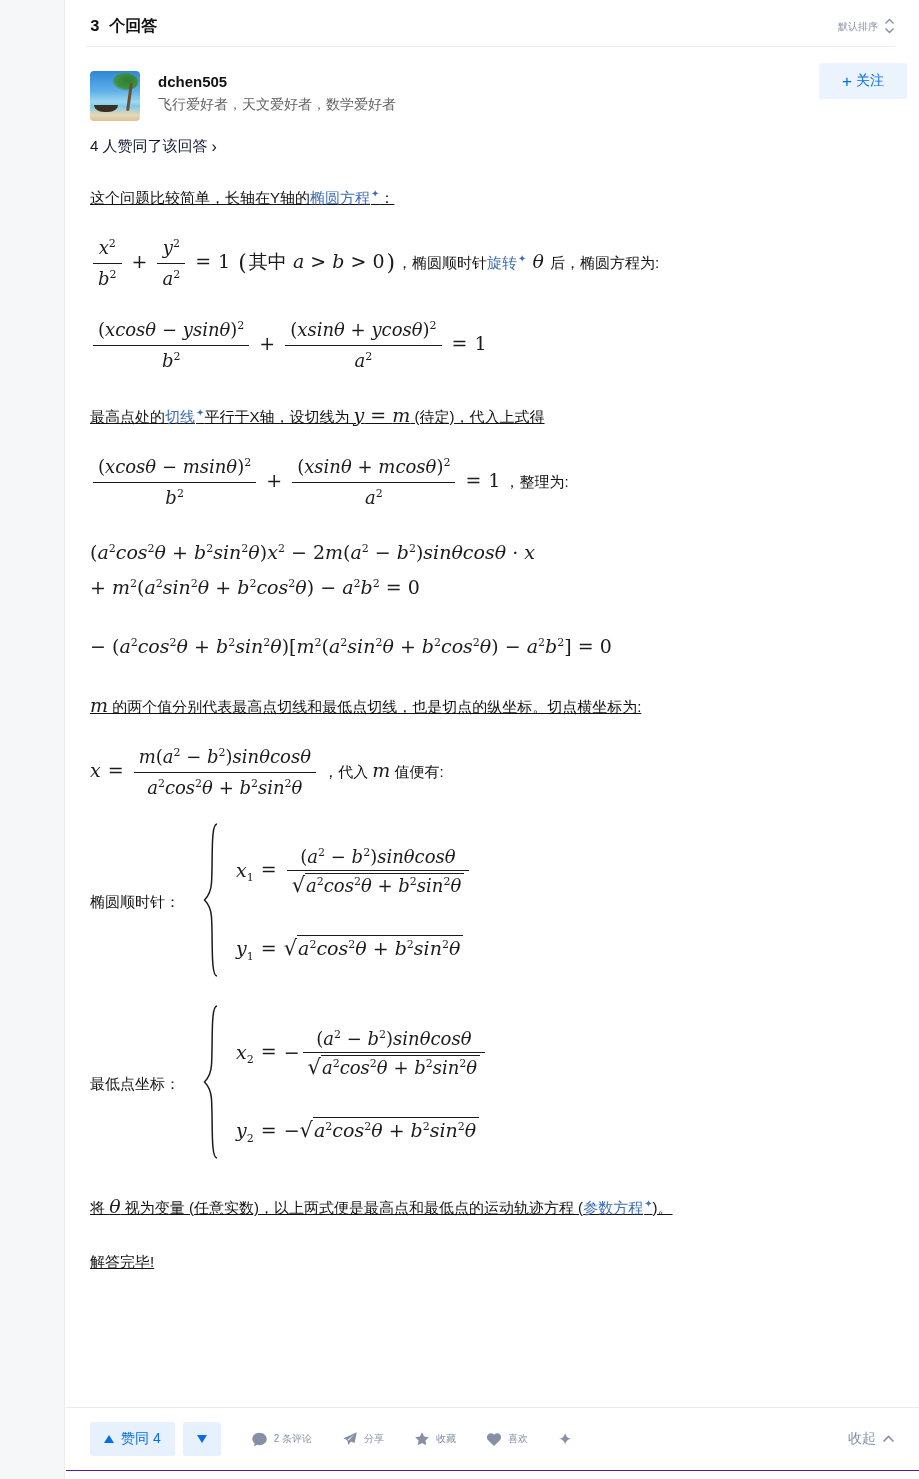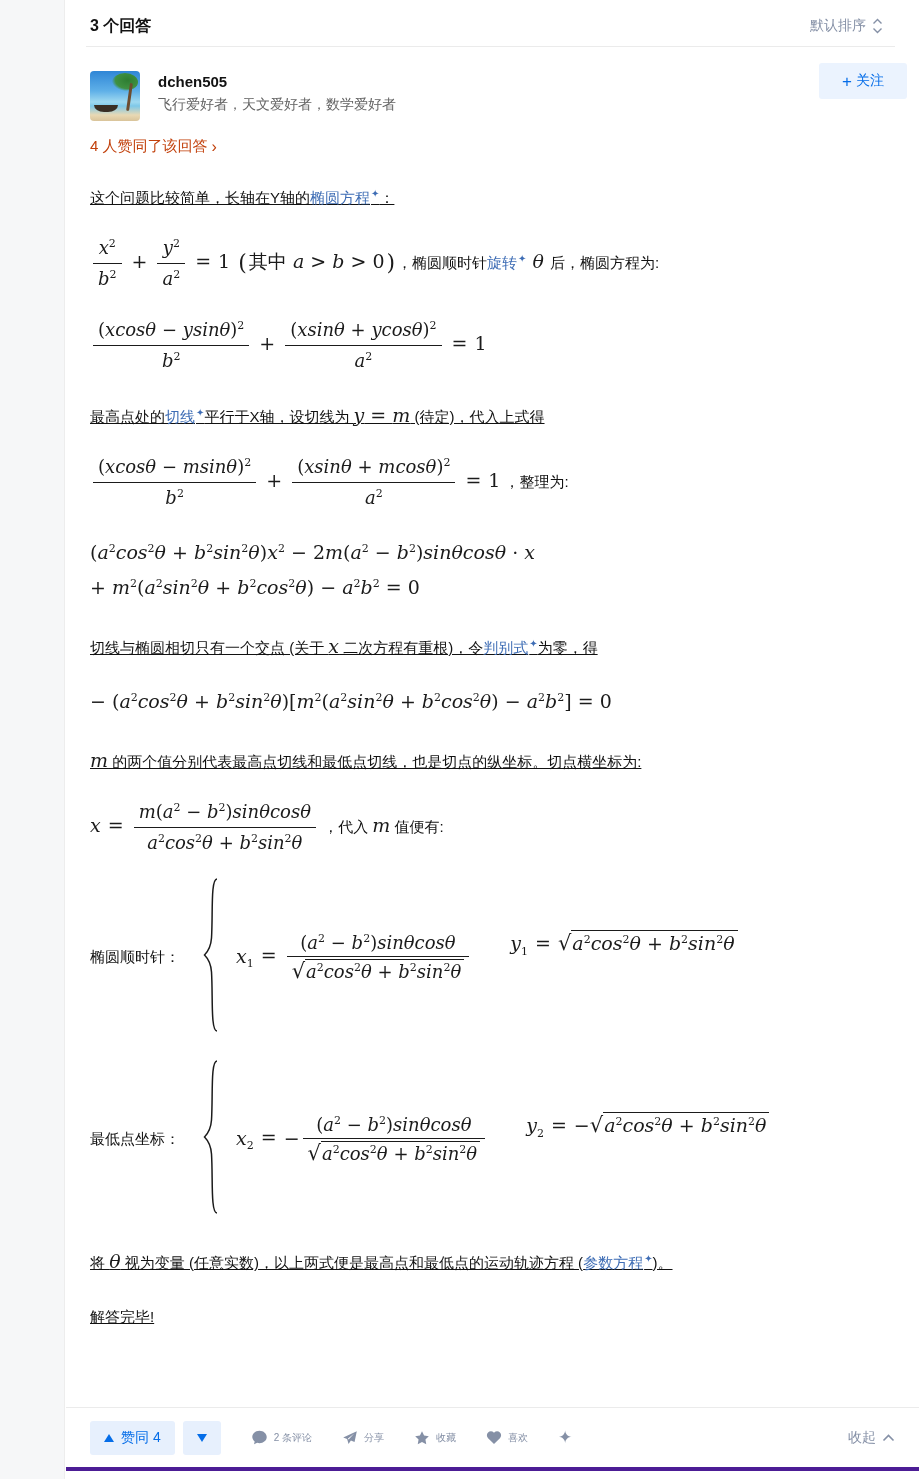--- a/index.html
+++ b/index.html
@@ -3,43 +3,43 @@
 <meta charset="utf-8">
 <style>
   * { margin:0; padding:0; box-sizing:border-box; }
   html,body { width:919px; height:1479px; background:#fff; overflow:hidden;
     font-family:"Liberation Sans","DejaVu Sans",sans-serif; }
   .page { position:relative; width:919px; height:1479px; background:#fff; }
   .left-strip { position:absolute; left:0; top:0; width:65px; height:1479px;
     background:#f6f7f8; border-right:1px solid #ededed; }
   .card { position:absolute; left:66px; top:0; width:853px; }
   .card-head { display:flex; justify-content:space-between; align-items:center;
-    padding:12px 36px 0 24px; height:40px; }
+    padding:12px 24px 0 24px; height:40px;font-family:Liberation Mono, monospace; }
   .card-head h2 { font-size:16px; font-weight:bold; color:#121212; }
-  .sort { display:flex; align-items:center; gap:6px; color:#8590a6; font-size:14px; cursor:pointer; }
+  .sort { display:flex; align-items:flex-end; gap:6px; color:#8590a6; font-size:10px; cursor:pointer; }
   .divider { border-bottom:1px solid #ebebeb; margin:6px 24px 0 20px; }
   .author-row { display:flex; align-items:flex-start; padding:24px 24px 0 24px; position:relative; }
   .avatar { width:50px; height:50px; border-radius:4px; overflow:hidden; position:relative;
     background:linear-gradient(180deg,#2f86d6 0%,#5fb0e8 40%,#9fd9f0 62%,#7ec8e8 70%,#e8d9b4 88%,#d9c49a 100%);
     cursor:pointer; flex:0 0 auto; }
   .palm-leaves { position:absolute; right:2px; top:2px; width:26px; height:18px;
     background:radial-gradient(ellipse at 60% 40%, #2e7d32 0%, #3f9142 55%, transparent 72%); border-radius:50%; }
   .palm-trunk { position:absolute; right:9px; top:12px; width:3px; height:28px;
     background:#6d4c2f; transform:rotate(8deg); border-radius:2px; }
   .boat { position:absolute; left:4px; bottom:9px; width:24px; height:7px;
     background:#3a2f24; border-radius:0 0 10px 10px / 0 0 7px 7px; }
   .author-info { margin-left:18px; padding-top:2px; }
   .author-name { font-size:15px; font-weight:bold; color:#121212; cursor:pointer; }
   .author-bio { font-size:14px; color:#646464; margin-top:6px; }
   .follow-btn { position:absolute; right:12px; top:16px; width:88px; height:36px;
     background:#ebf3fe; color:#056de8; border:none; border-radius:3px; font-size:14px;
     display:flex; align-items:center; justify-content:center; gap:4px; cursor:pointer;
     font-family:inherit; }
   .follow-btn .plus { font-size:17px; font-weight:400; line-height:1; }
-  .upvote-meta { margin:16px 24px 0 24px; color:#c2410c; font-size:15px; cursor:pointer;
+  .upvote-meta { margin:16px 24px 0 24px; color:#0f172a; font-size:15px; cursor:pointer;
     display:flex; align-items:center; gap:4px; }
   .upvote-meta .chev { font-size:16px; }
   #content { padding:0 24px 0 24px; color:#121212; }
   .p { font-size:15px; line-height:25px; margin-top:29px; color:#121212;text-decoration:underline; }
   .mrow { margin-top:24px; font-size:15px; line-height:25px; }
   .mblock { margin-top:24px; }
   .mline { font-family:"DejaVu Serif",serif; font-size:19px; line-height:35px; color:#1b1b1b; }
   .mi { font-family:"DejaVu Serif",serif; font-size:19px; color:#1b1b1b; font-style:normal; }
   .mi i, .mline i { font-style:italic; }
   sup { font-size:11px; vertical-align:super; line-height:0; }
@@ -50,23 +50,23 @@
   .fr .de { display:block; border-top:1.4px solid #1b1b1b; padding:2px 5px 1px 5px; font-size:18px; }
   .op { margin:0 7px; }
   .bp { font-size:22px; vertical-align:-2px; margin:0 2px; }
   .sq { font-size:21px; }
   .sqb { border-top:1.4px solid #1b1b1b; padding:1px 3px 0 1px; }
   .clink { color:#3e6db5; text-decoration:none; cursor:pointer; }
   .clink .st { color:#3e6db5; font-size:10px; margin-left:1px; }
   .cases { display:flex; align-items:center; margin-top:20px; }
   .cases-label { font-size:15px; color:#121212; flex:0 0 auto; }
   .cases .brace-wrap { margin-left:22px; margin-right:14px; }
-  .cases-eqs { display:flex; flex-direction:row; gap:38px; }
+  .cases-eqs { display:flex; flex-direction:column; gap:38px; }
   .action-bar { position:absolute; left:66px; top:1407px; width:853px; height:64px;
-    background:#fff; border-top:1px solid #ebebeb; border-bottom:4px solid #4c1d95;
+    background:#fff; border-top:1px solid #ebebeb; border-bottom:1px solid #4c1d95;
     display:flex; align-items:center; padding:0 24px; }
   .vote-up { height:34px; padding:0 14px; background:#e7f0fd; color:#056de8; border:none;
     border-radius:3px; font-size:14px; font-weight:500; display:flex; align-items:center; gap:7px;
     cursor:pointer; font-family:inherit; }
   .vote-down { width:38px; height:34px; background:#e7f0fd; border:none; border-radius:3px;
     margin-left:8px; display:flex; align-items:center; justify-content:center; cursor:pointer; }
   .tri-up { width:0; height:0; border-left:5px solid transparent; border-right:5px solid transparent;
     border-bottom:8px solid #056de8; }
   .tri-down { width:0; height:0; border-left:5px solid transparent; border-right:5px solid transparent;
     border-top:8px solid #056de8; }
@@ -138,21 +138,20 @@
               <span class="nu">(<i>xcosθ</i> − <i>msinθ</i>)<sup>2</sup></span>
               <span class="de"><i>b</i><sup>2</sup></span>
             </span><span class="op">+</span><span class="fr">
               <span class="nu">(<i>xsinθ</i> + <i>mcosθ</i>)<sup>2</sup></span>
               <span class="de"><i>a</i><sup>2</sup></span>
             </span><span class="op">=</span>1</span><span>  ，整理为:</span></div>
         <div class="mblock">
           <div class="mline">(<i>a</i><sup>2</sup><i>cos</i><sup>2</sup><i>θ</i> + <i>b</i><sup>2</sup><i>sin</i><sup>2</sup><i>θ</i>)<i>x</i><sup>2</sup> − 2<i>m</i>(<i>a</i><sup>2</sup> − <i>b</i><sup>2</sup>)<i>sinθcosθ</i> · <i>x</i></div>
           <div class="mline">+ <i>m</i><sup>2</sup>(<i>a</i><sup>2</sup><i>sin</i><sup>2</sup><i>θ</i> + <i>b</i><sup>2</sup><i>cos</i><sup>2</sup><i>θ</i>) − <i>a</i><sup>2</sup><i>b</i><sup>2</sup> = 0</div>
         </div>
-        <div class="p"><span>切线与椭圆相切只有一个交点 (关于 </span><span class="mi"><i>x</i></span><span> 二次方程有重根)，令</span><a class="clink"><span>判别式</span><sup class="st">✦</sup></a><span>为零，得</span></div>
         <div class="mblock">
           <div class="mline">− (<i>a</i><sup>2</sup><i>cos</i><sup>2</sup><i>θ</i> + <i>b</i><sup>2</sup><i>sin</i><sup>2</sup><i>θ</i>)[<i>m</i><sup>2</sup>(<i>a</i><sup>2</sup><i>sin</i><sup>2</sup><i>θ</i> + <i>b</i><sup>2</sup><i>cos</i><sup>2</sup><i>θ</i>) − <i>a</i><sup>2</sup><i>b</i><sup>2</sup>] = 0</div>
         </div>
         <div class="p"><span class="mi"><i>m</i></span><span> 的两个值分别代表最高点切线和最低点切线，也是切点的纵坐标。切点横坐标为:</span></div>
         <div class="mrow"><span class="mi"><i>x</i><span class="op">=</span><span class="fr">
               <span class="nu"><i>m</i>(<i>a</i><sup>2</sup> − <i>b</i><sup>2</sup>)<i>sinθcosθ</i></span>
               <span class="de"><i>a</i><sup>2</sup><i>cos</i><sup>2</sup><i>θ</i> + <i>b</i><sup>2</sup><i>sin</i><sup>2</sup><i>θ</i></span>
             </span></span><span>  ，代入 </span><span class="mi"><i>m</i></span><span> 值便有:</span></div>
         <div class="cases">
           <span class="cases-label">椭圆顺时针：</span>

